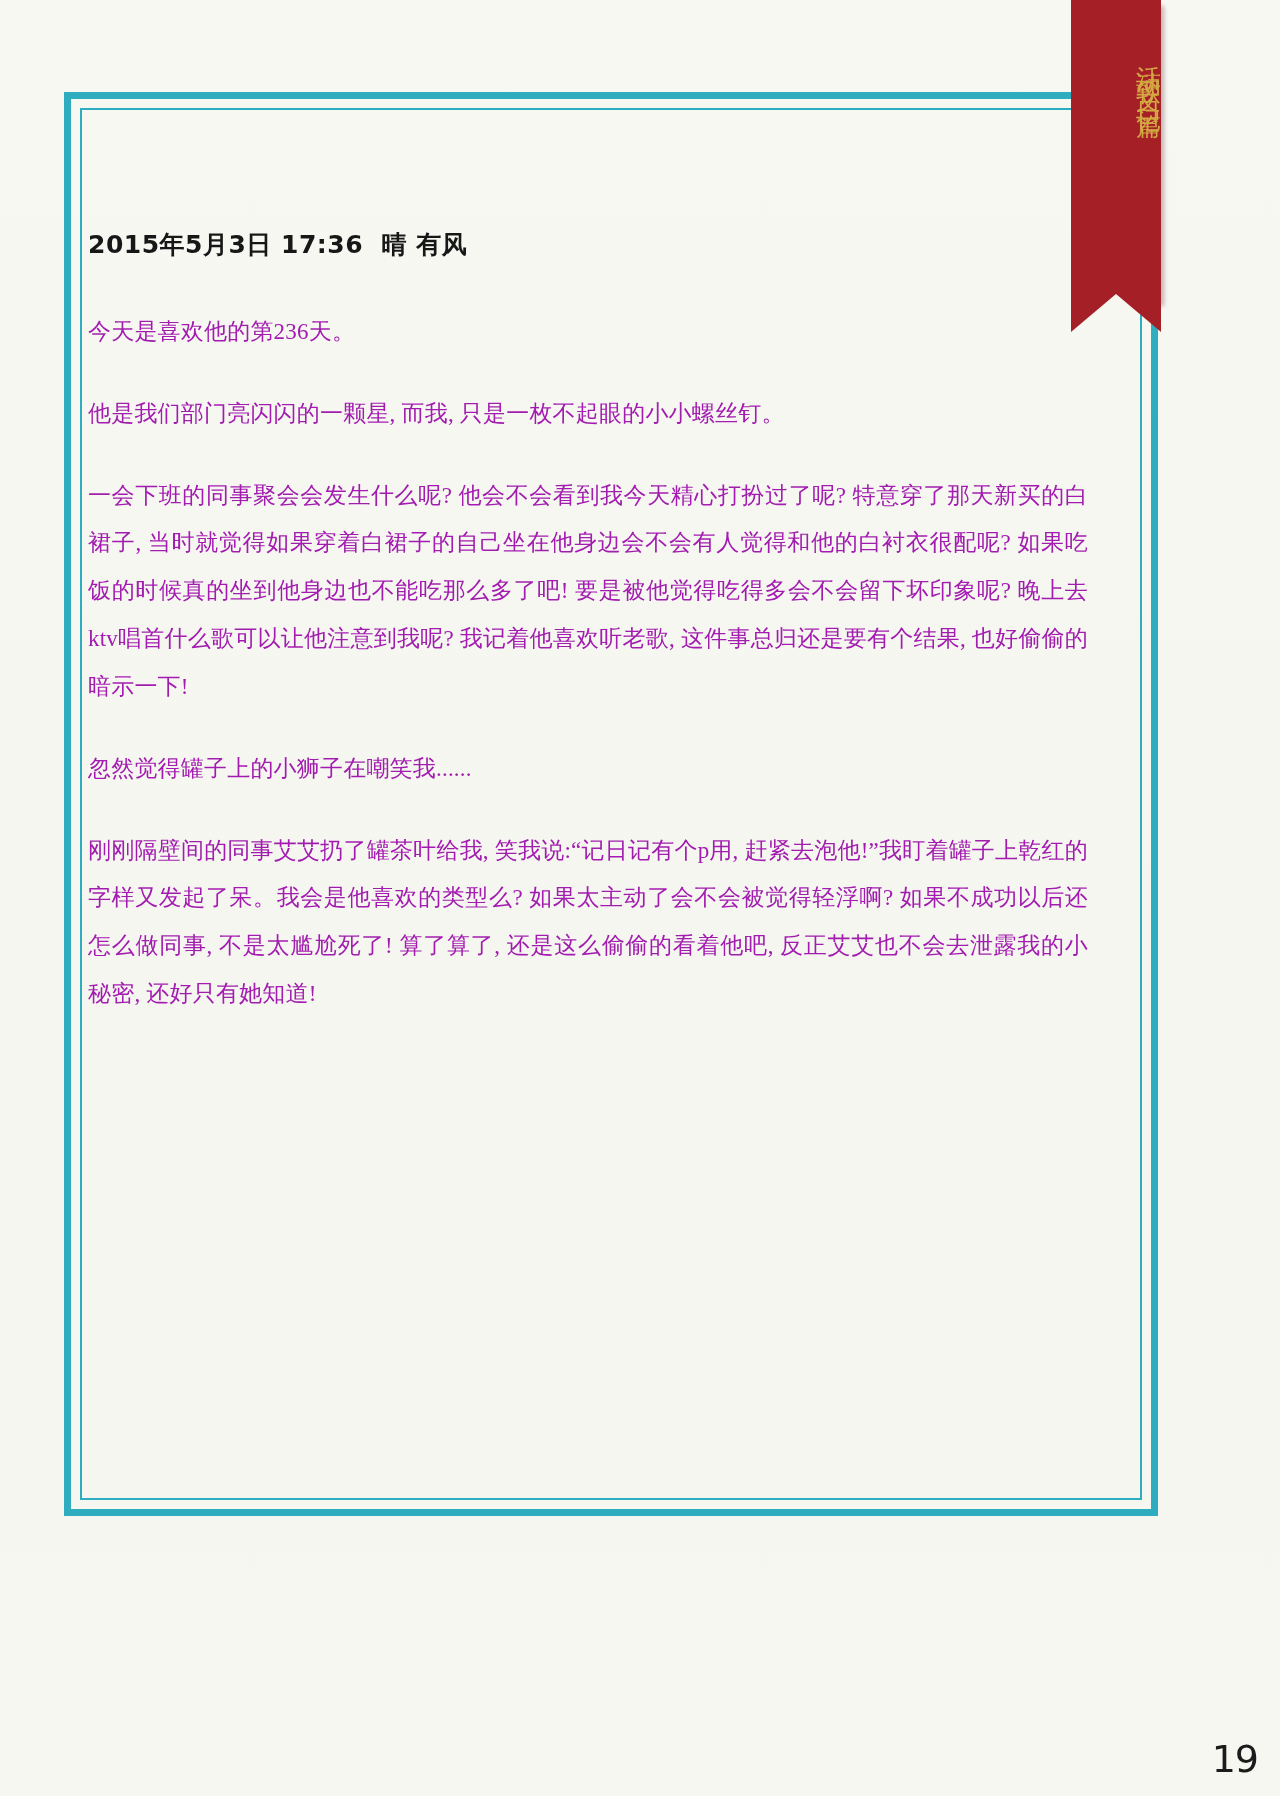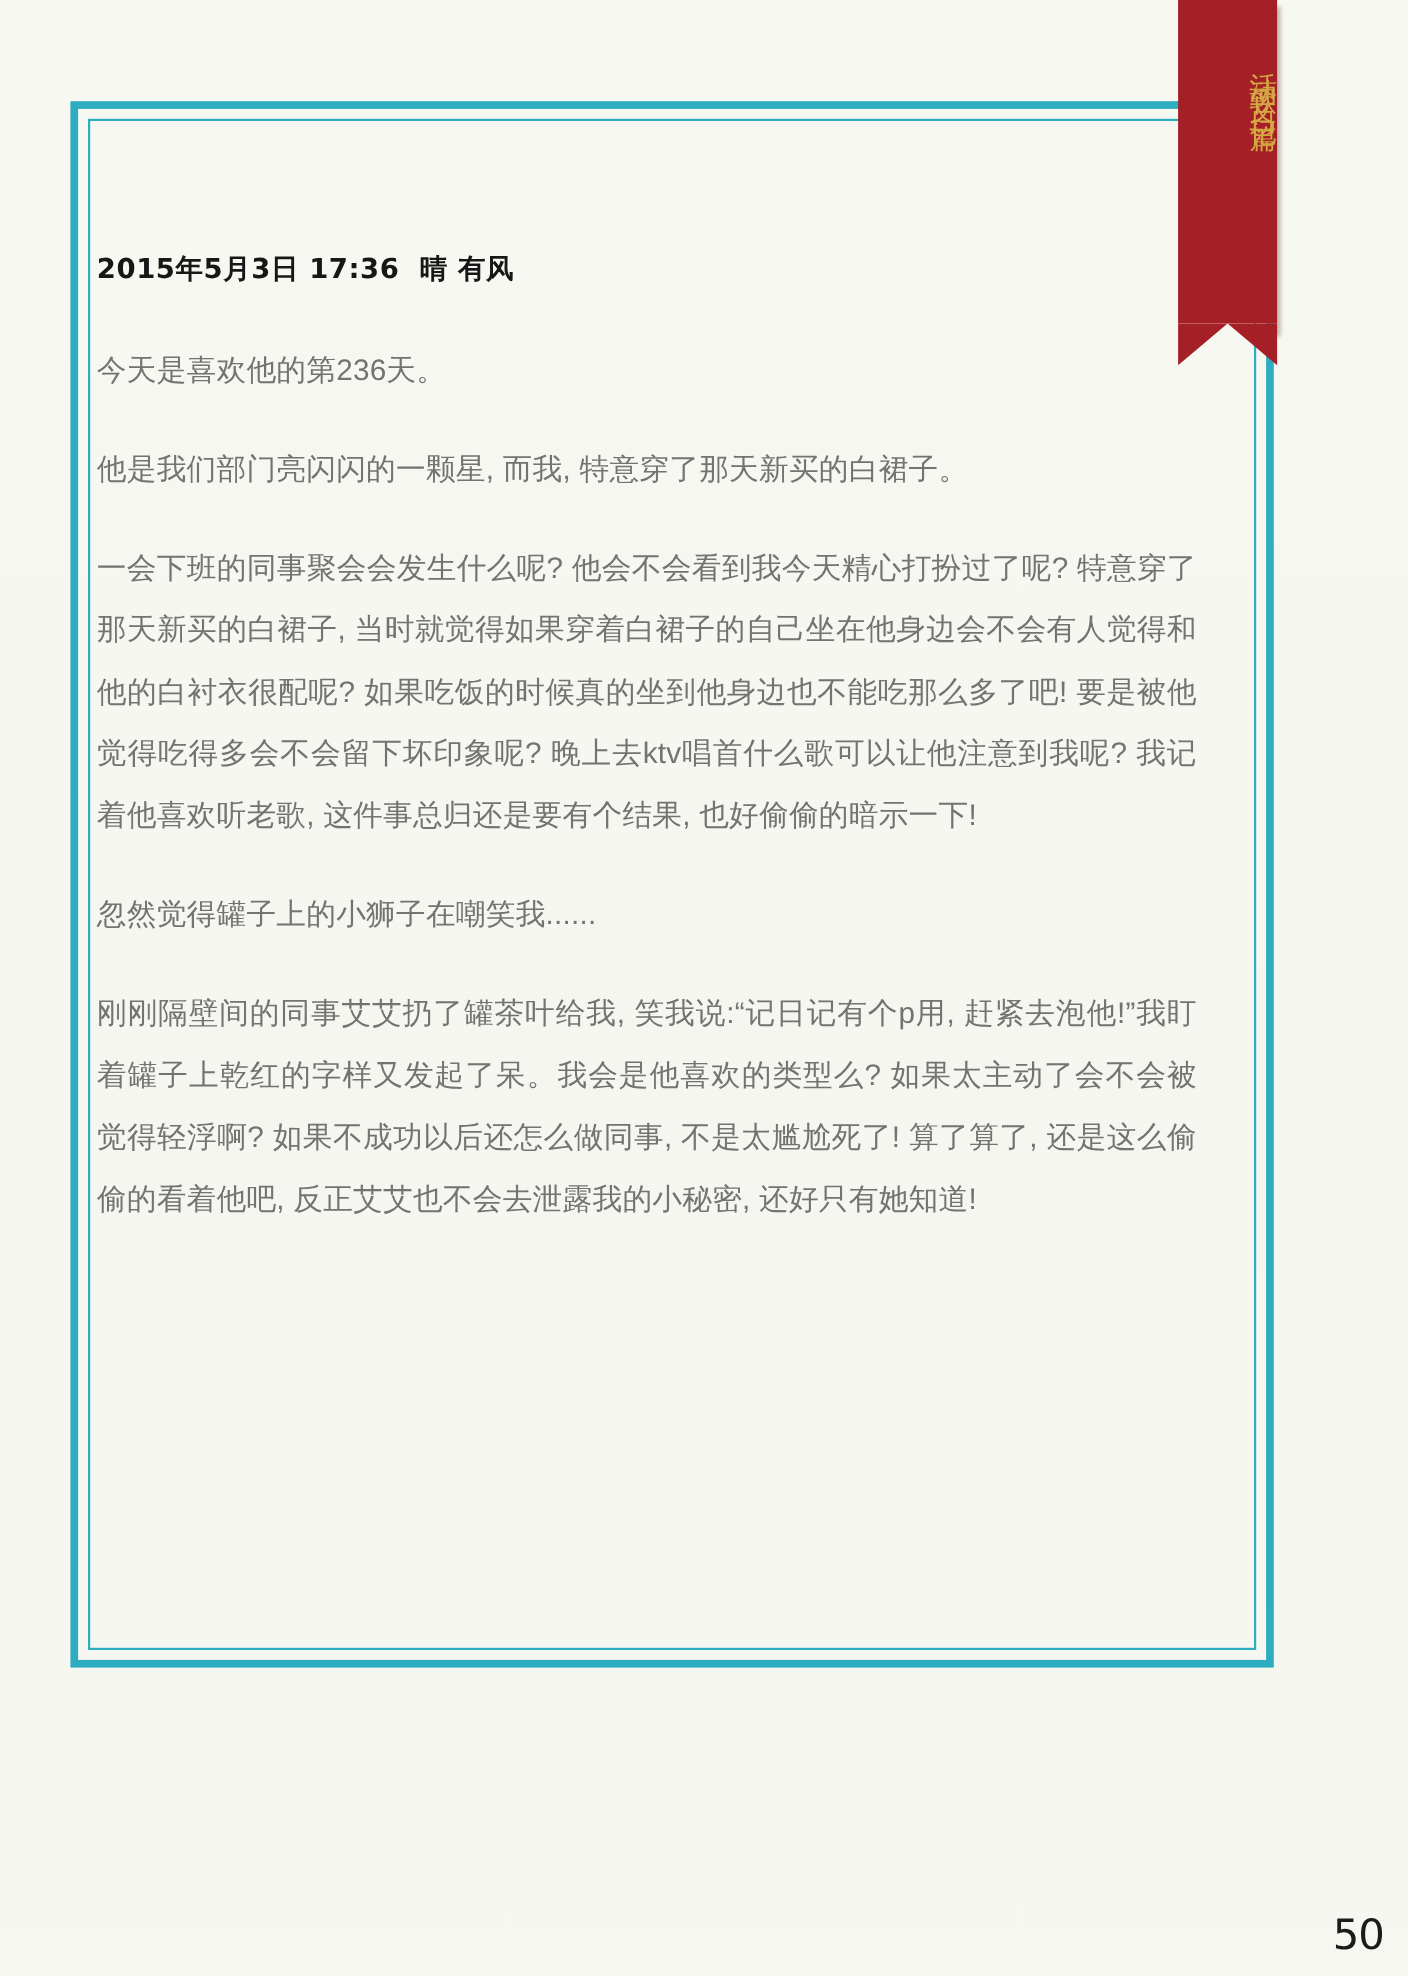--- a/index.html
+++ b/index.html
@@ -121,23 +121,23 @@
     font-size: 25px;
     font-weight: bold;
     color: #171717;
     letter-spacing: 0.5px;
     margin: 0 0 48px 0;
     line-height: 1.2;
     white-space: pre;
   }
 
   .para {
-    font-family: Liberation Sans, sans-serif;
-    font-size: 27px;
-    color: #737373;
+    font-family: Liberation Serif, serif;
+    font-size: 23px;
+    color: #a21caf;
     line-height: 2.08;
     margin: 0 0 34px 0;
     letter-spacing: 0.2px;
     text-align: justify;
     text-justify: inter-character;
   }
   .para:last-child { margin-bottom: 0; }
 
   
   .page-number {
@@ -165,22 +165,22 @@
     <div class="ribbon-shadow"></div>
     <div class="ribbon-body"></div>
     <div class="ribbon-tail"></div>
     <div class="ribbon-text">活动软文（日记篇）</div>
   </div>
 
   <div class="content">
     <div class="entry-title">2015年5月3日 17:36  晴 有风</div>
     <div>
       <p class="para">今天是喜欢他的第236天。</p>
-      <p class="para">他是我们部门亮闪闪的一颗星, 而我, 特意穿了那天新买的白裙子。</p>
+      <p class="para">他是我们部门亮闪闪的一颗星, 而我, 只是一枚不起眼的小小螺丝钉。</p>
       <p class="para">一会下班的同事聚会会发生什么呢? 他会不会看到我今天精心打扮过了呢? 特意穿了那天新买的白裙子, 当时就觉得如果穿着白裙子的自己坐在他身边会不会有人觉得和他的白衬衣很配呢? 如果吃饭的时候真的坐到他身边也不能吃那么多了吧! 要是被他觉得吃得多会不会留下坏印象呢? 晚上去ktv唱首什么歌可以让他注意到我呢? 我记着他喜欢听老歌, 这件事总归还是要有个结果, 也好偷偷的暗示一下!</p>
       <p class="para">忽然觉得罐子上的小狮子在嘲笑我......</p>
       <p class="para">刚刚隔壁间的同事艾艾扔了罐茶叶给我, 笑我说:“记日记有个p用, 赶紧去泡他!”我盯着罐子上乾红的字样又发起了呆。我会是他喜欢的类型么? 如果太主动了会不会被觉得轻浮啊? 如果不成功以后还怎么做同事, 不是太尴尬死了! 算了算了, 还是这么偷偷的看着他吧, 反正艾艾也不会去泄露我的小秘密, 还好只有她知道!</p>
     </div>
   </div>
 
-  <div class="page-number">50</div>
+  <div class="page-number">19</div>
 
 </div>
 
 </body></html>

